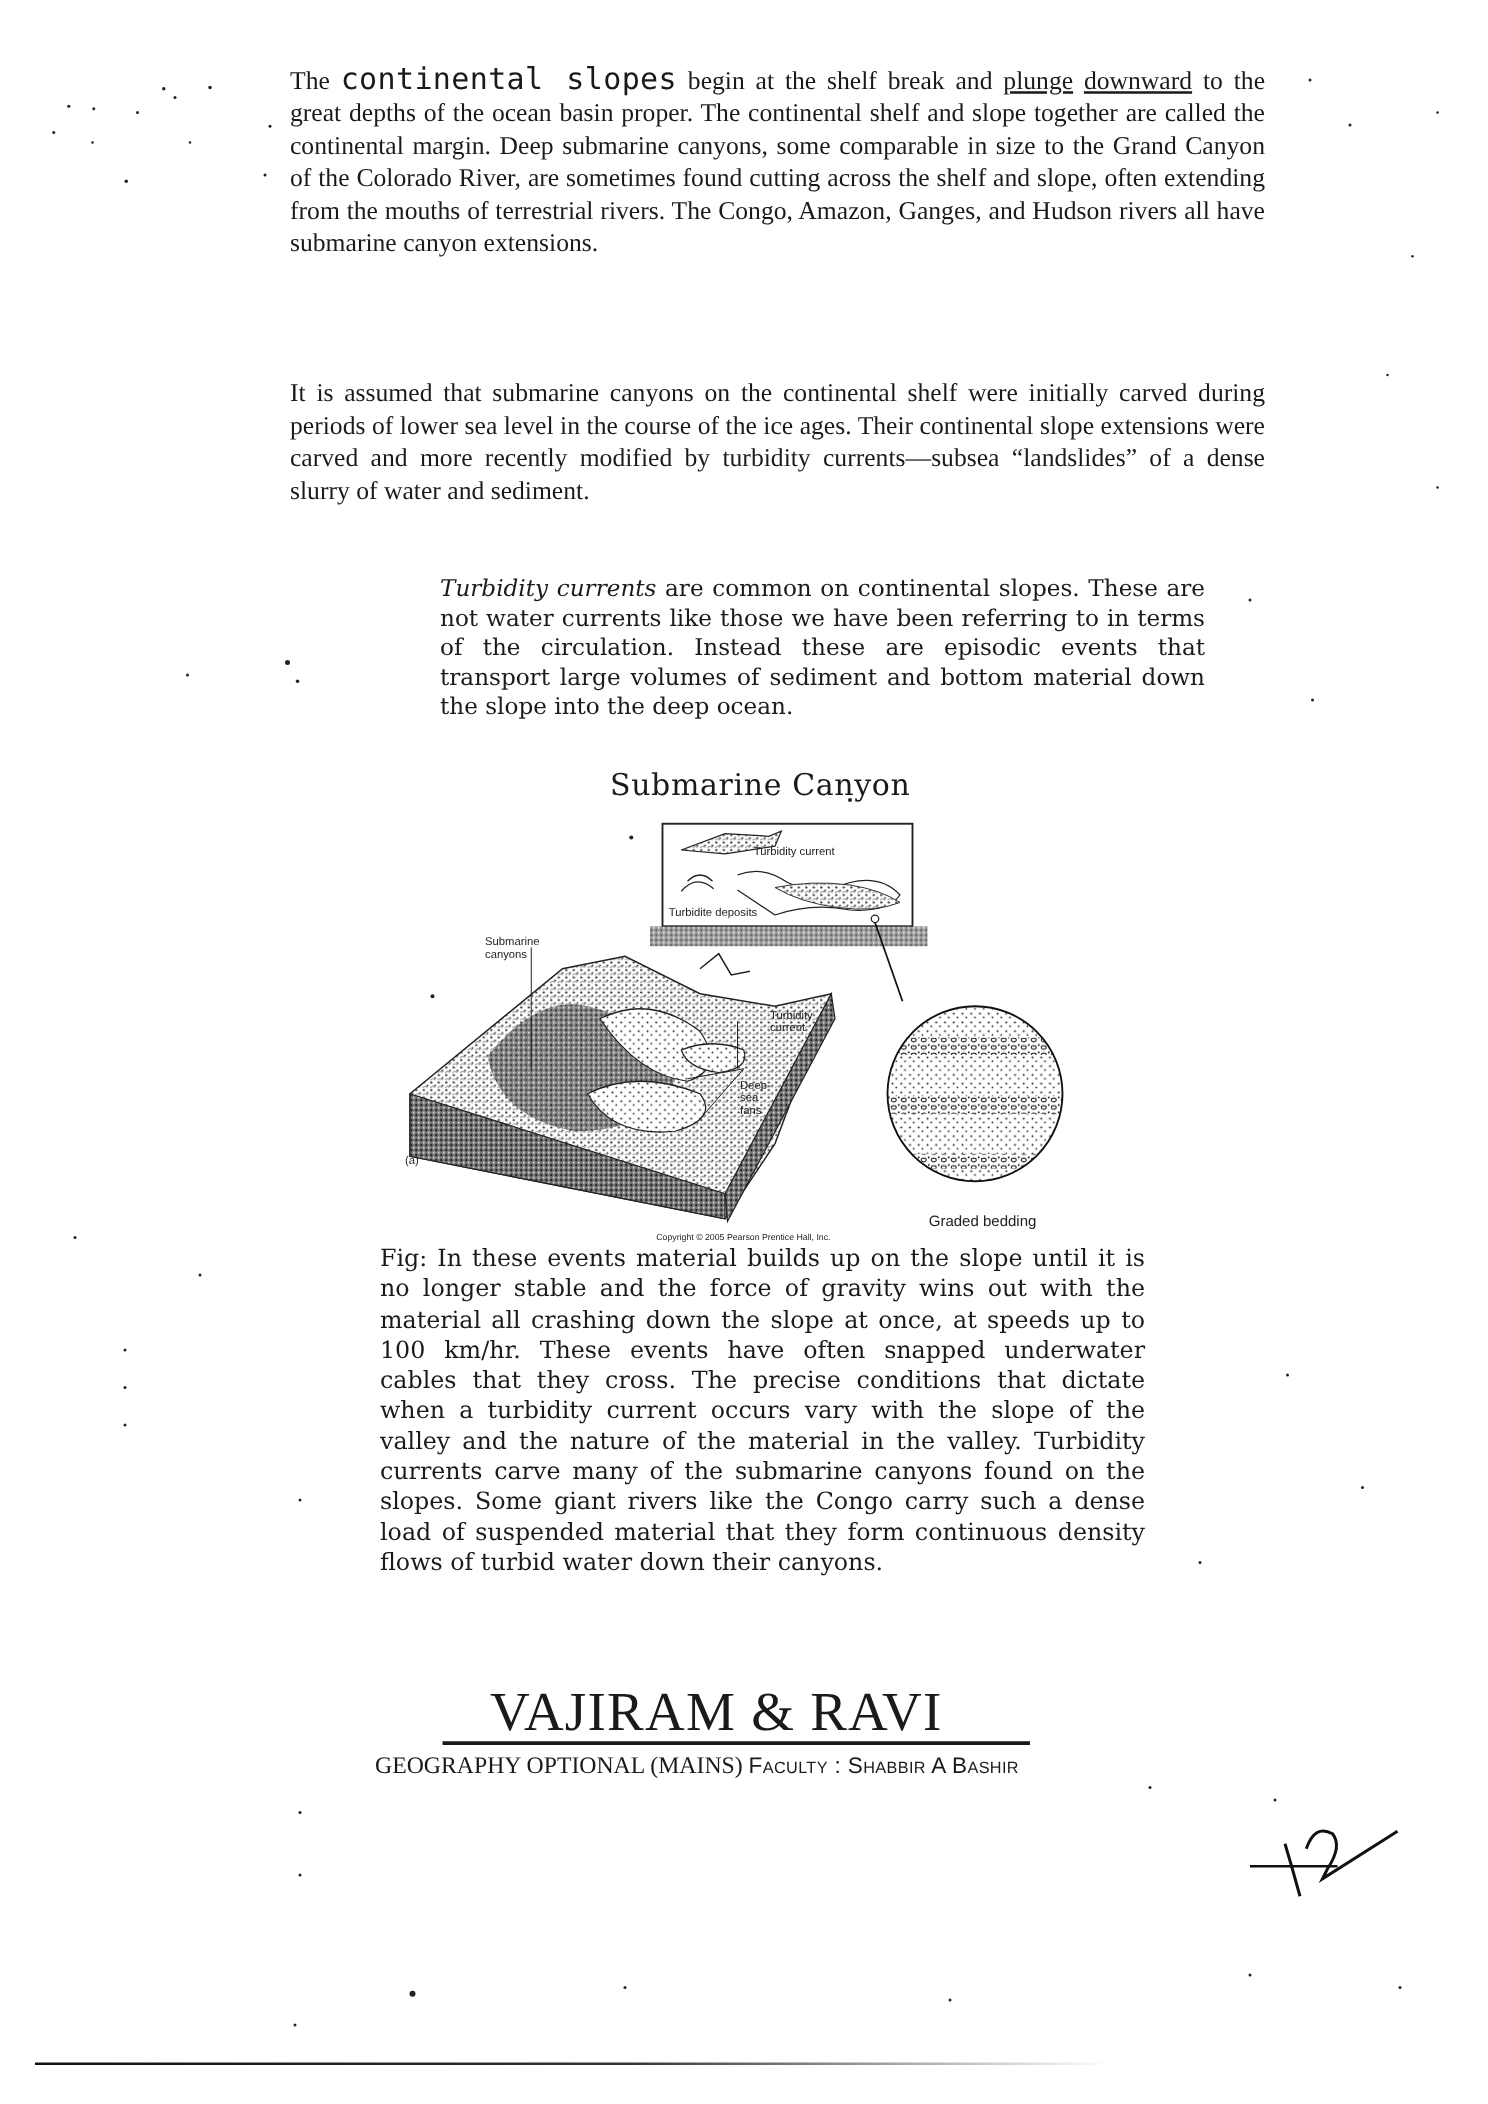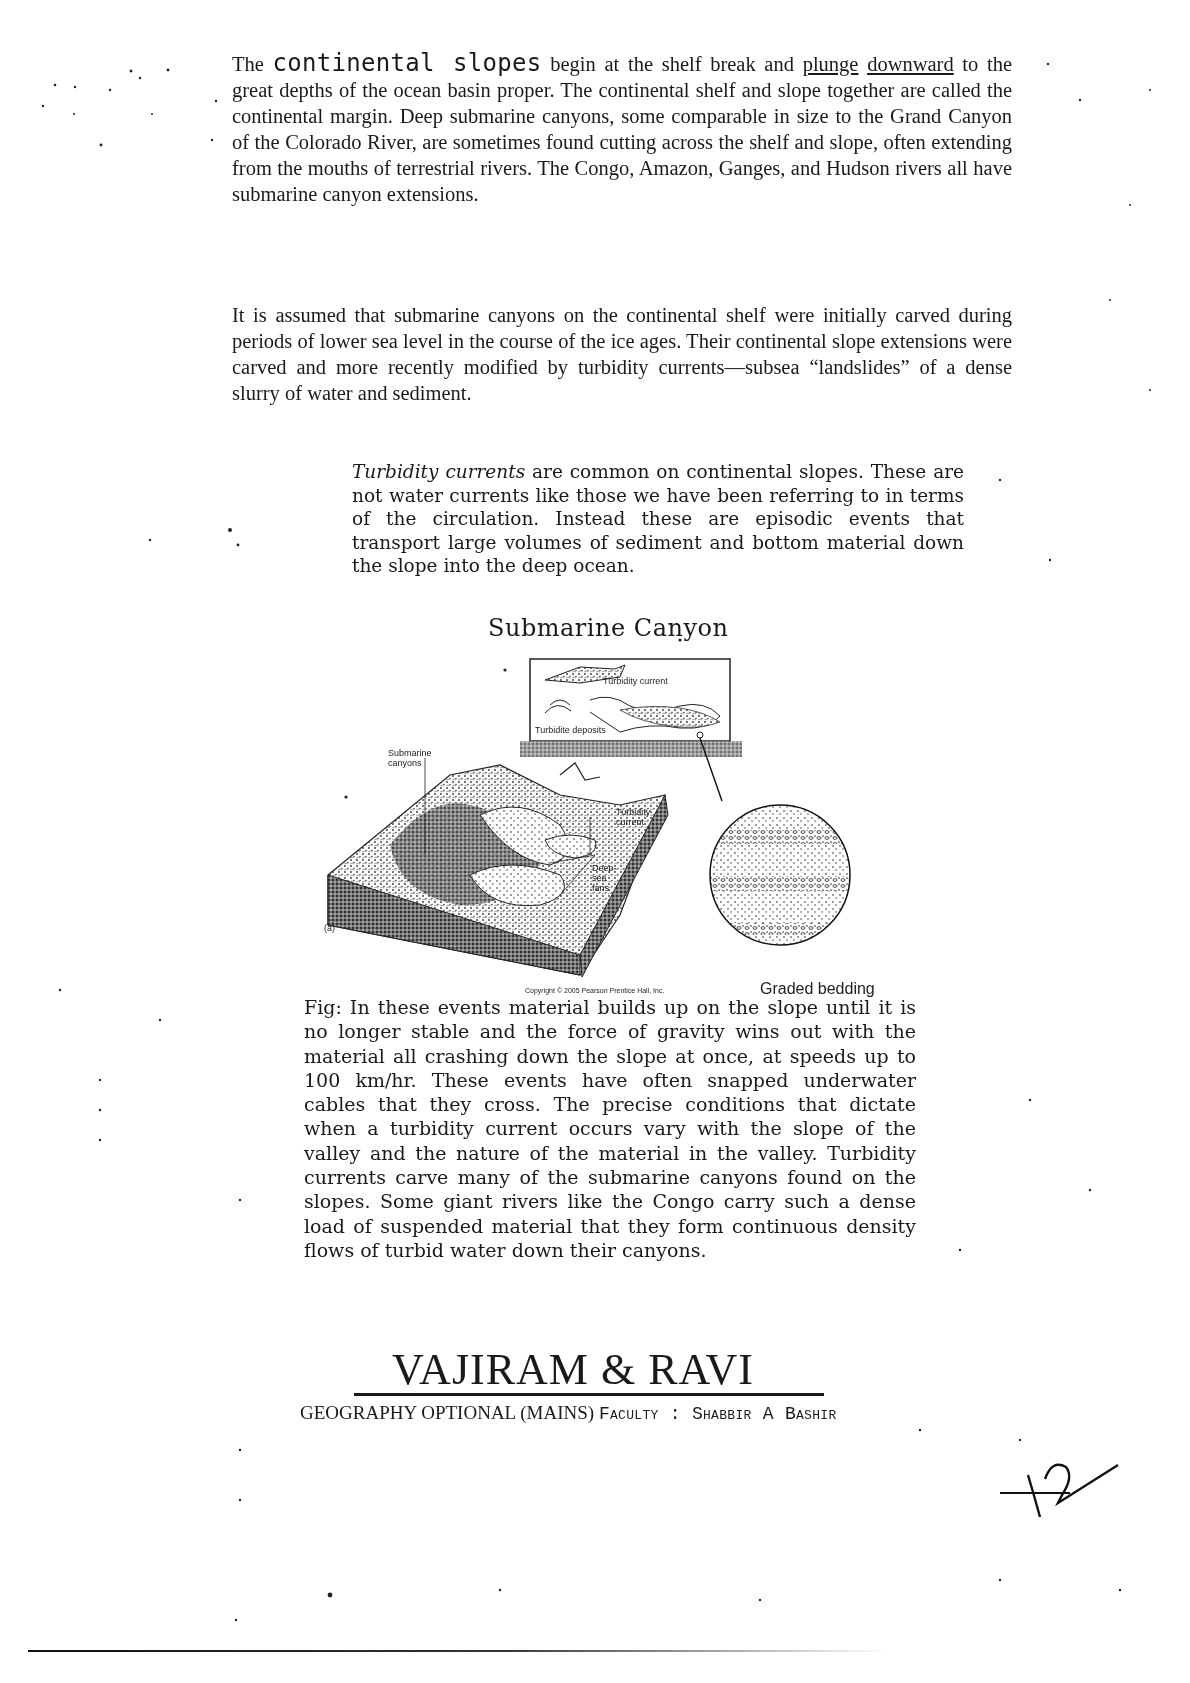--- a/index.html
+++ b/index.html
@@ -13,29 +13,29 @@
 
   #para2 { position: absolute; left: 232px; top: 302px; width: 780px; font-size: 20.5px; line-height: 26px; text-align: justify; }
 
   #para3 { position: absolute; left: 304px; top: 460px; width: 612px; font-size: 18.5px; line-height: 23.5px; text-align: justify; margin-left: 48px; }
   #para3 i { font-style: italic; }
 
   #fig-title { position: absolute; left: 488px; top: 614px; font-size: 24px; letter-spacing: 0.5px; }
 
   #figure { position: absolute; left: 320px; top: 655px; width: 560px; height: 340px; }
   .fig-label { position: absolute; font-family: "Liberation Sans", "DejaVu Sans", sans-serif; font-size: 9px; color: #222; }
-  #graded { left: 440px; top: 315px; font-size: 16px; margin-top: 10px; }
+  #graded { left: 423px; top: 315px; font-size: 12px; }
   #copyright { left: 205px; top: 332px; font-size: 7px; }
 
   #caption { position: absolute; left: 304px; top: 995px; width: 612px; font-size: 19px; line-height: 24.3px; text-align: justify; }
 
   #brand { position: absolute; left: 392px; top: 1344px; font-size: 44px; letter-spacing: 1px; }
   #brand-rule { position: absolute; left: 354px; top: 1393px; width: 470px; height: 3px; background: #1a1a1a; }
   #subline { position: absolute; left: 300px; top: 1402px; font-size: 19px; white-space: nowrap; }
-  #subline .sc { font-family: Liberation Mono, monospace; font-variant: small-caps; font-size: 18px; letter-spacing: 0.3px; }
+  #subline .sc { font-family: Liberation Sans, sans-serif; font-variant: small-caps; font-size: 18px; letter-spacing: 0.3px; }
 
   #page-mark { position: absolute; left: 1000px; top: 1455px; width: 130px; height: 80px; }
   #bottom-rule { position: absolute; left: 28px; top: 1650px; width: 860px; height: 2px; background: linear-gradient(90deg, #111 0%, #333 55%, #bbb 85%, rgba(255,255,255,0) 100%); }
   #speckle { position: absolute; left: 0; top: 0; width: 1190px; height: 1683px; pointer-events: none; }
 </style>
 </head>
 <body>
 
 <div id="para1" class="lserif"><span>The </span><span class="big">continental slopes</span><span> begin at the shelf break and </span><span class="ul">plunge</span><span> </span><span class="ul">downward</span><span> to the great depths of the ocean basin proper. The continental shelf and slope together are called the continental margin. Deep submarine canyons, some comparable in size to the Grand Canyon of the Colorado River, are sometimes found cutting across the shelf and slope, often extending from the mouths of terrestrial rivers. The Congo, Amazon, Ganges, and Hudson rivers all have submarine canyon extensions.</span></div>
 

